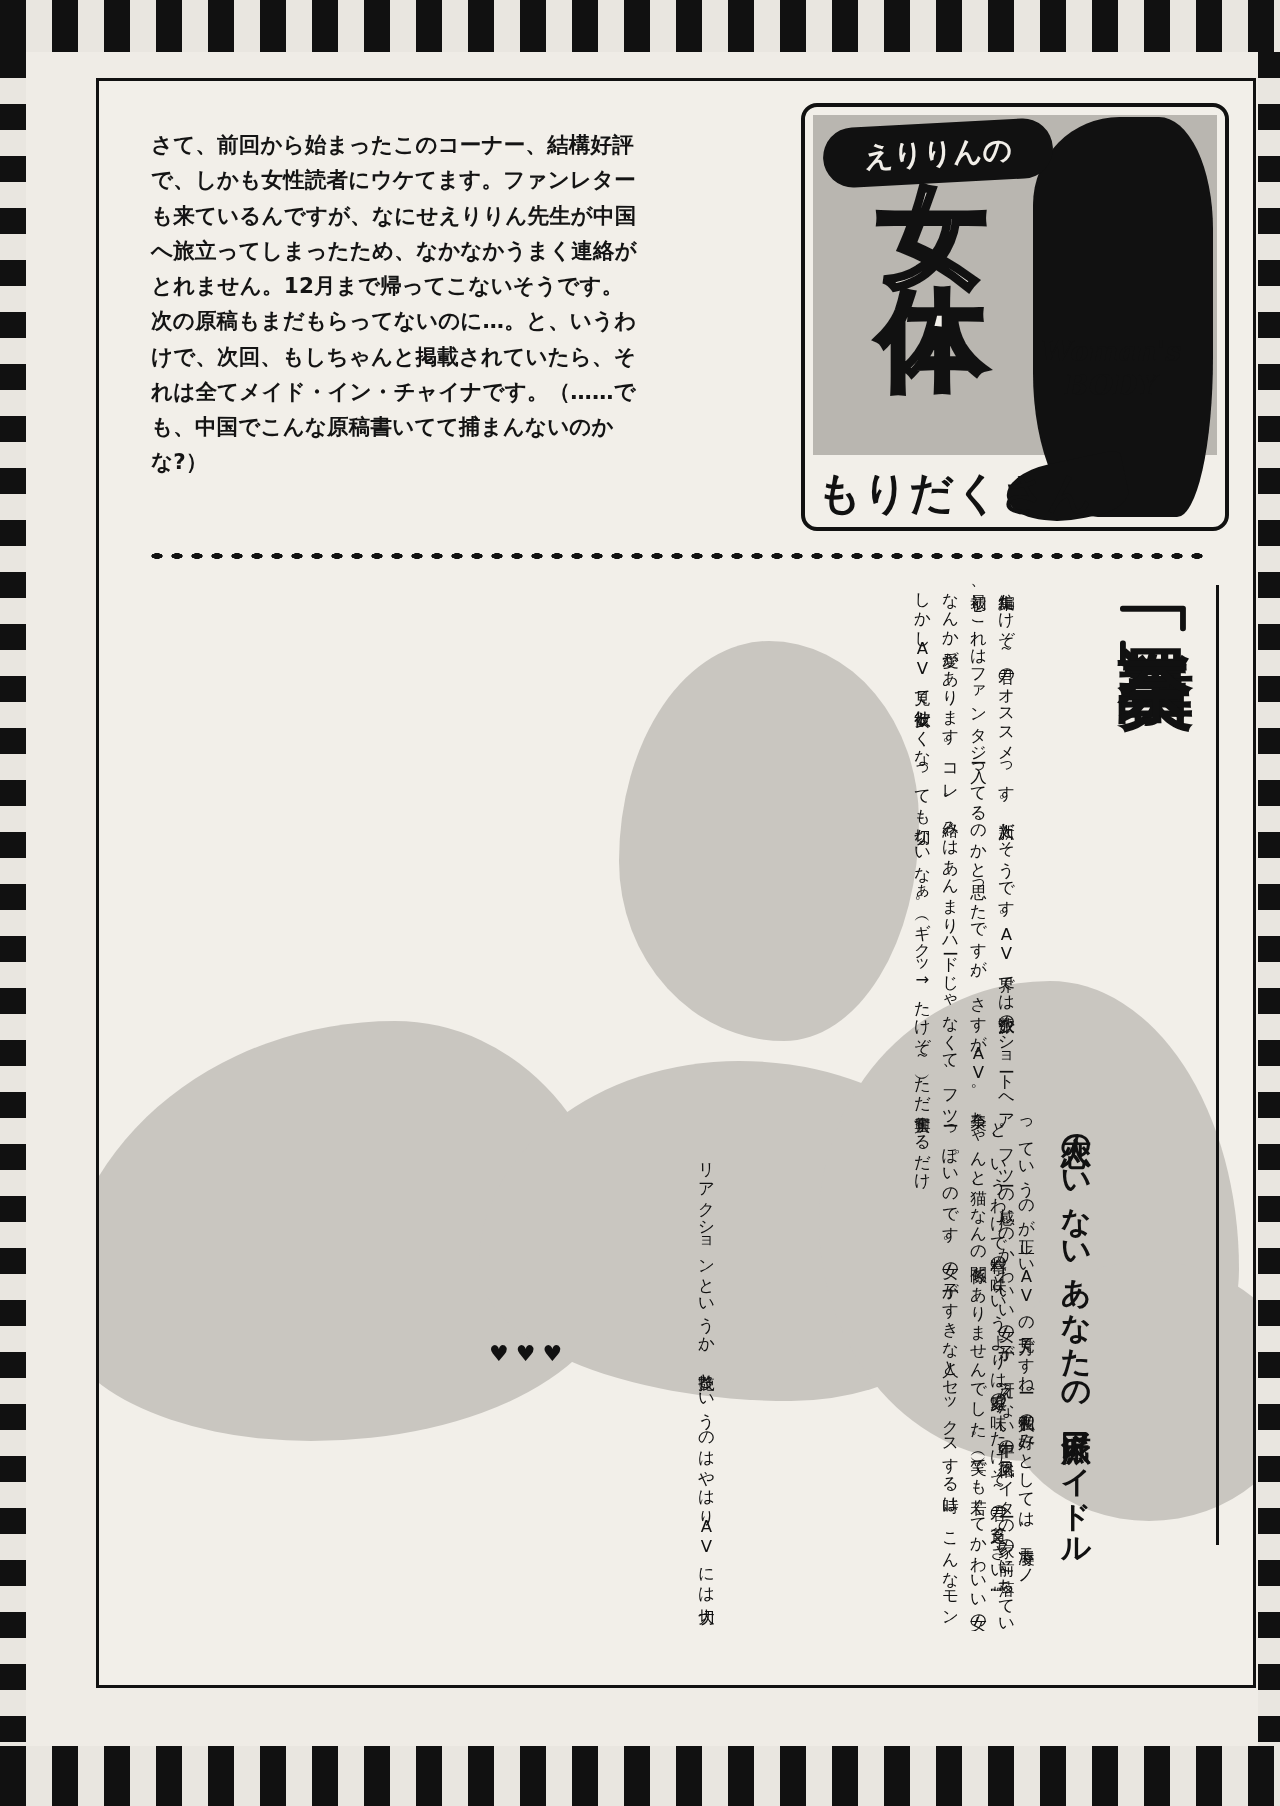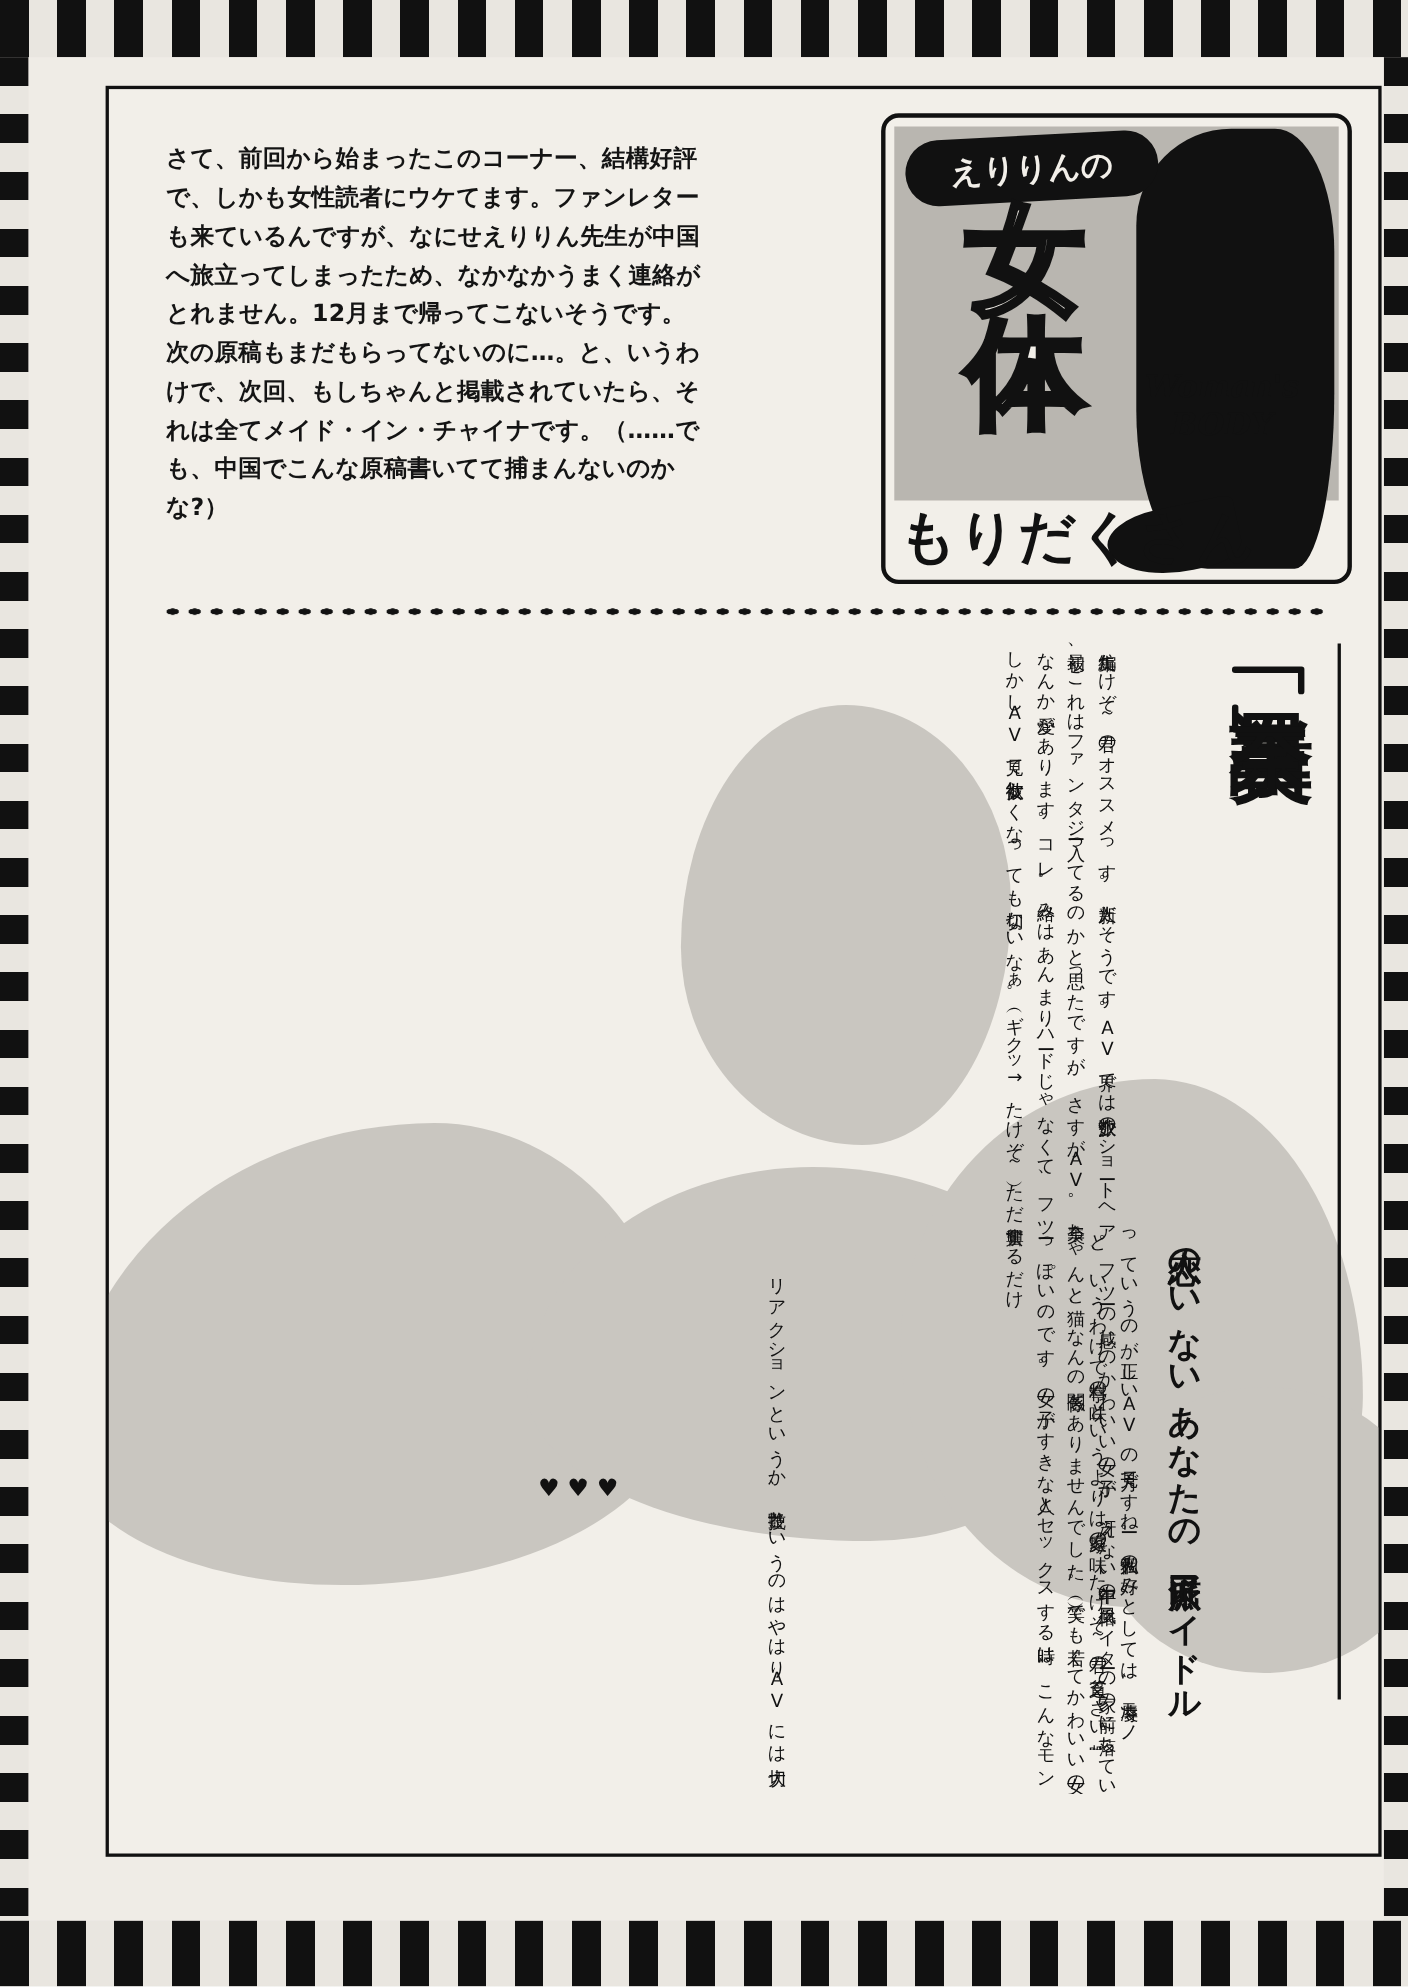--- a/index.html
+++ b/index.html
@@ -174,21 +174,21 @@
     color: #111;
     text-align: center;
   }
   .logo-sub {
     position: absolute;
     left: 12px;
     bottom: 4px;
     width: 330px;
     font-family: "DejaVu Sans", sans-serif;
     font-weight: bold;
-    font-size: 52px;
+    font-size: 44px;
     color: #111;
     letter-spacing: 1px;
   }
 
   
   .dotted {
     position: absolute;
     left: 48px;
     top: 470px;
     width: 1060px;

